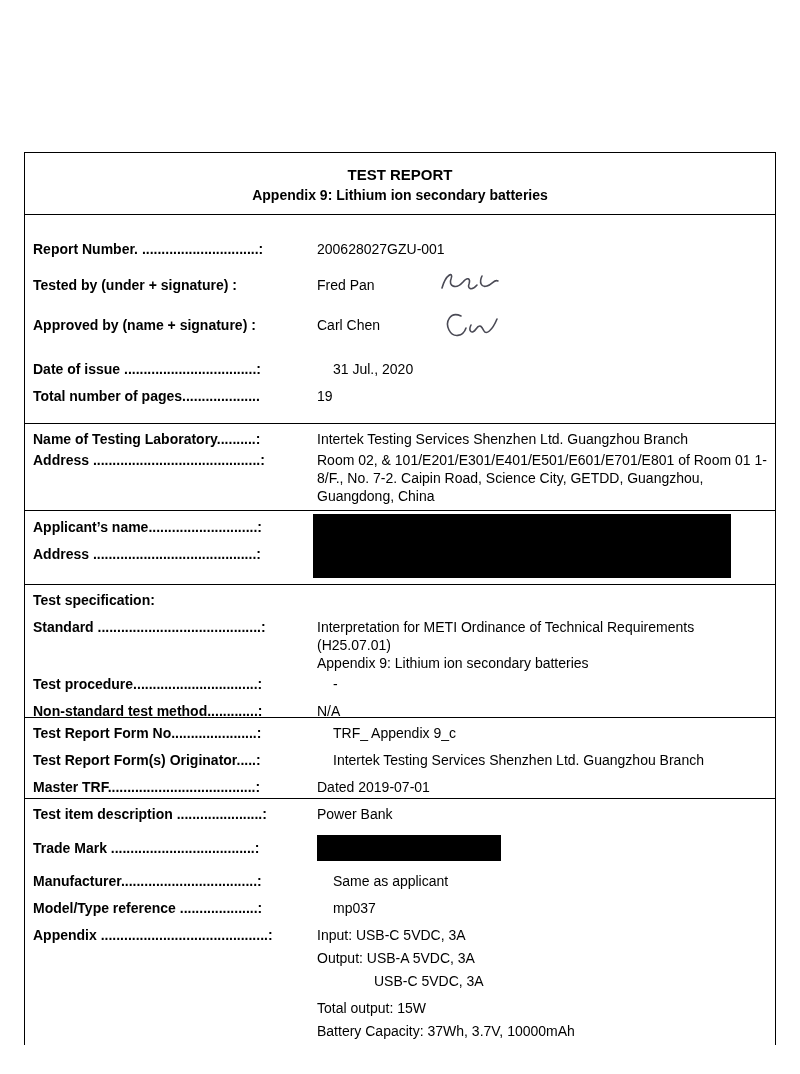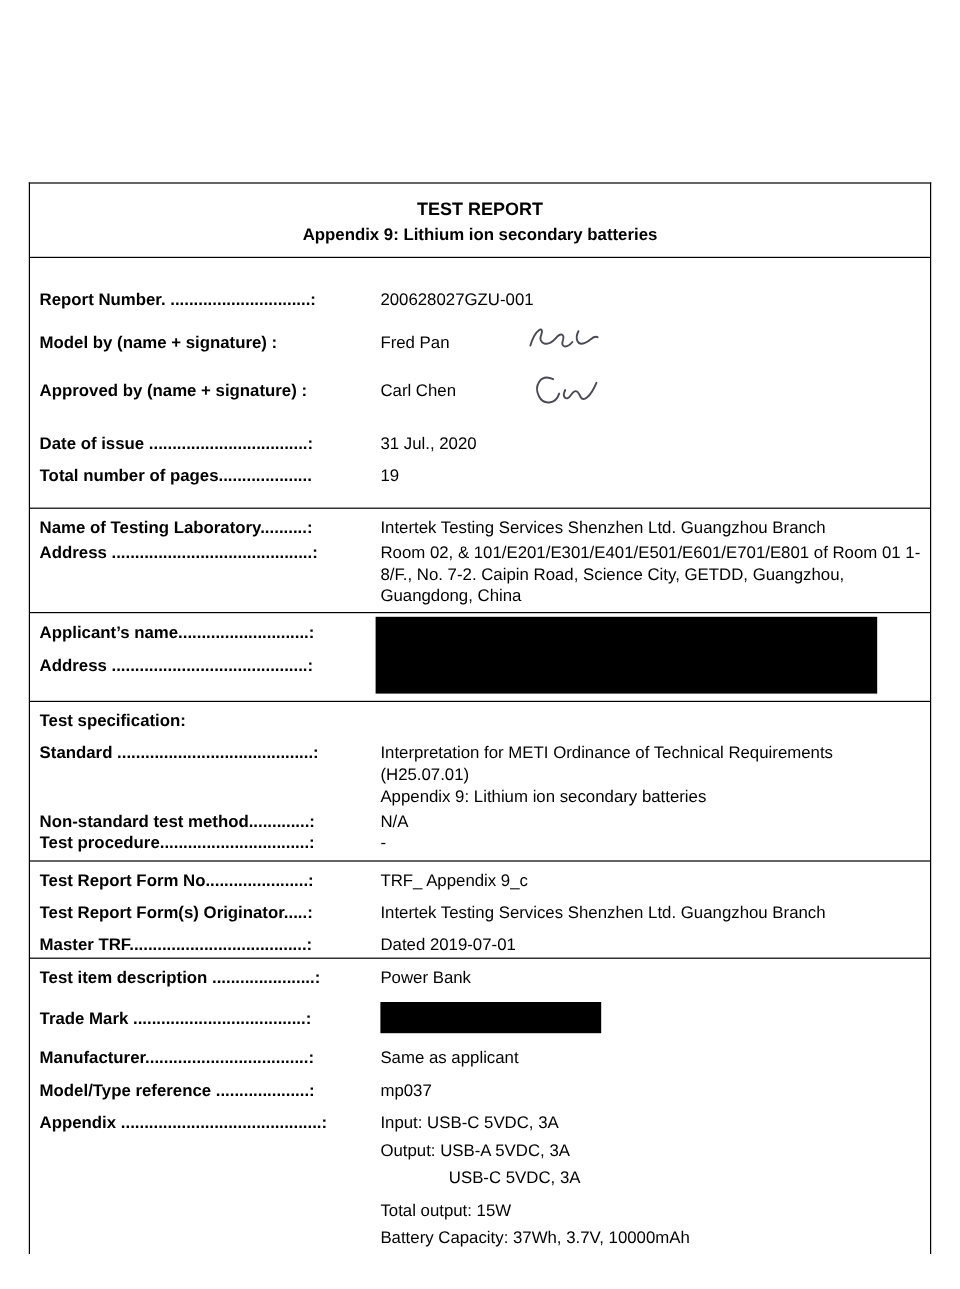--- a/index.html
+++ b/index.html
@@ -28,21 +28,21 @@
   .sec-applicant{height:74px;padding-top:7px;position:relative;}
   .sec-spec{height:133px;padding-top:6px;}
   .sec-trf{height:81px;padding-top:6px;}
   .sec-item{flex:1;border-bottom:none;padding-top:6px;}
   
   .row{display:flex;padding:0 8px;font-size:14px;line-height:18px;}
   .lbl{font-weight:bold;width:284px;flex-shrink:0;white-space:nowrap;overflow:hidden;}
   .val{flex:1;}
   .prewrap{white-space:pre-line;}
   .mb18{margin-bottom:18px;} .mb11{margin-bottom:11px;align-items:center;}
-  .mb9{margin-bottom:9px;}   .mb3{margin-bottom:3px;}
+  .mb9{margin-bottom:9px;gap:16px;}   .mb3{margin-bottom:3px;}
   .sig-wrap{display:flex;align-items:flex-start;gap:16px;}
   .sig-svg{margin-left:45px;margin-top:-8px;}
   
   .redaction-applicant{position:absolute;left:288px;top:3px;width:418px;height:64px;background:#000;}
   .redaction-trademark{width:184px;height:26px;background:#000;margin-top:1px;}
   
   .ratings-line{line-height:18px;margin-bottom:5px;}
   .ratings-indent{padding-left:57px;}
   .ratings-gap{margin-top:9px;}
 </style>
@@ -60,21 +60,21 @@
       <div class="doc-title">TEST REPORT</div>
       <div class="doc-subtitle">Appendix 9: Lithium ion secondary batteries</div>
     </div>
 
     <div class="section sec-info">
       <div class="row mb18">
         <span class="lbl">Report Number. ..............................:</span>
         <span class="val">200628027GZU-001</span>
       </div>
       <div class="row mb18">
-        <span class="lbl">Model by (name + signature) :</span>
+        <span class="lbl">Tested by (under + signature) :</span>
         <span class="val sig-wrap">
           <span>Fred Pan</span>
           <svg class="sig-svg" width="66" height="30" viewBox="0 0 66 30">
             <path d="M6 20 C10 6 18 3 15 11 C12 18 20 22 27 14 C31 9 35 10 33 16 C31 21 36 23 41 17 M46 8 C43 14 45 20 51 18 C57 16 58 11 62 13" stroke="#4a4a55" fill="none" stroke-width="1.6" stroke-linecap="round"></path>
           </svg>
         </span>
       </div>
       <div class="row mb18">
         <span class="lbl">Approved by (name + signature) :</span>
         <span class="val sig-wrap">
@@ -117,27 +117,27 @@
 
     <div class="section sec-spec">
       <div class="row mb9">
         <span class="lbl">Test specification:</span>
       </div>
       <div class="row mb3">
         <span class="lbl">Standard ..........................................:</span>
         <span class="val prewrap">Interpretation for METI Ordinance of Technical Requirements (H25.07.01)
 Appendix 9: Lithium ion secondary batteries</span>
       </div>
+      <div class="row mb9">
+        <span class="lbl">Test procedure................................:</span>
+        <span class="val">-</span>
+      </div>
       <div class="row">
         <span class="lbl">Non-standard test method.............:</span>
         <span class="val">N/A</span>
-      </div>
-      <div class="row mb9">
-        <span class="lbl">Test procedure................................:</span>
-        <span class="val">-</span>
       </div>
     </div>
 
     <div class="section sec-trf">
       <div class="row mb9">
         <span class="lbl">Test Report Form No......................:</span>
         <span class="val">TRF_ Appendix 9_c</span>
       </div>
       <div class="row mb9">
         <span class="lbl">Test Report Form(s) Originator.....:</span>

